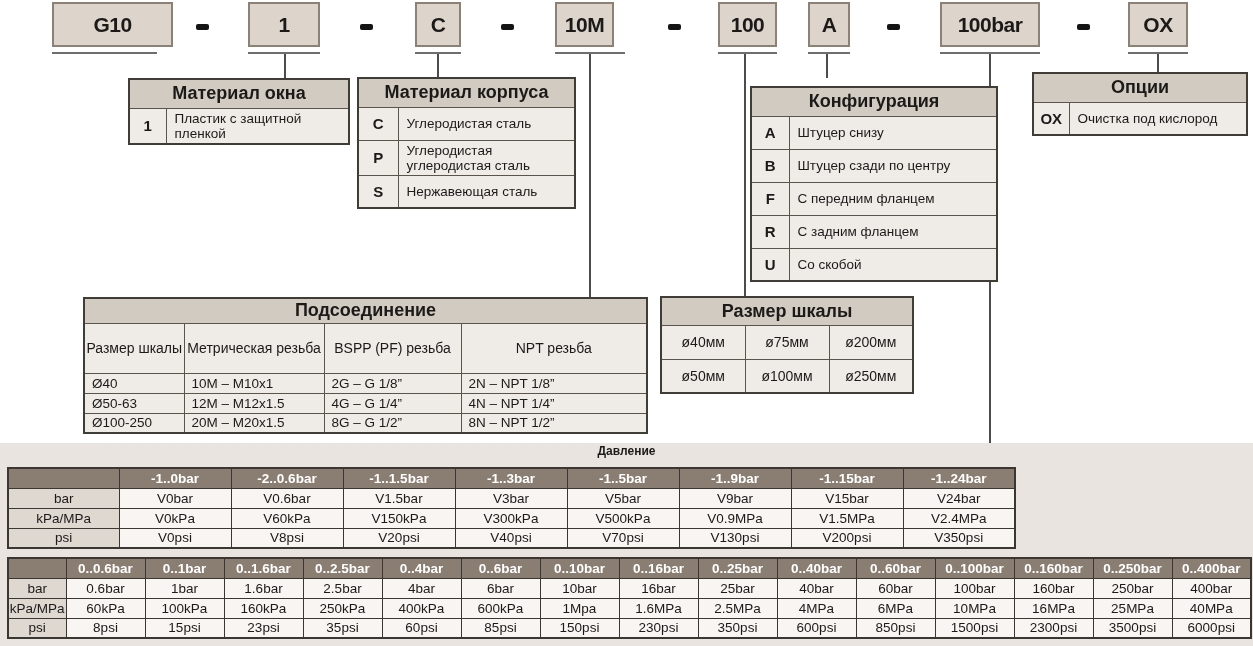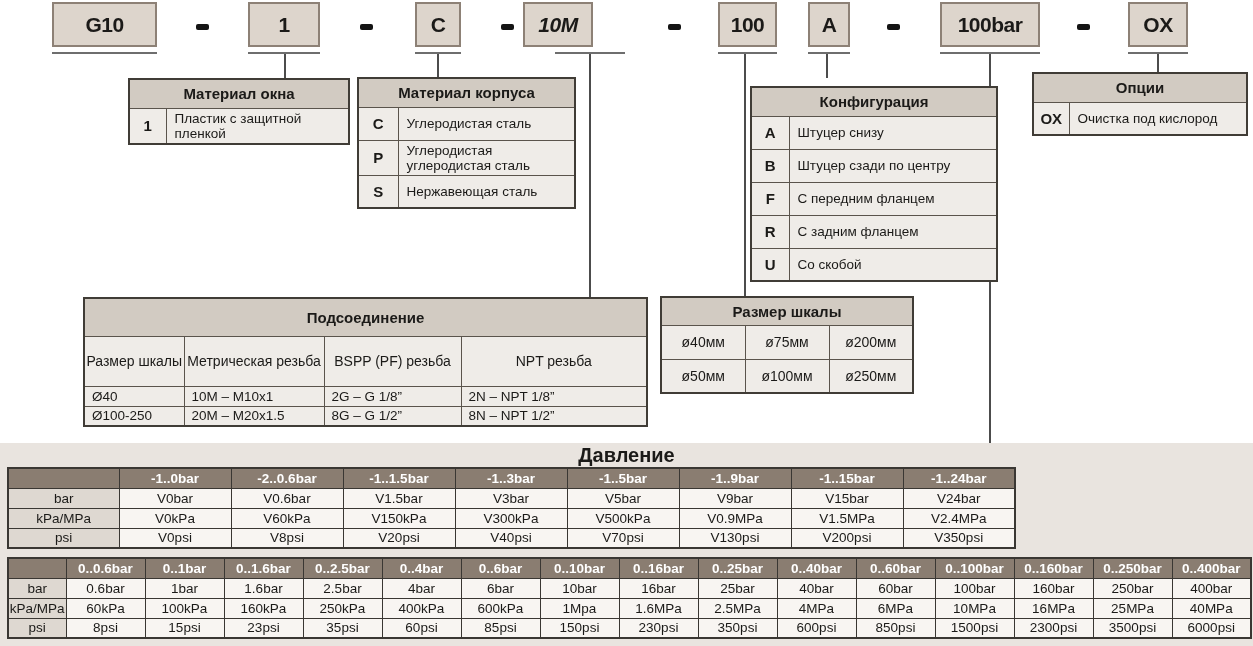--- a/index.html
+++ b/index.html
@@ -16,49 +16,49 @@
   }
   .dash{position:absolute;top:24px;width:13px;height:6px;background:#141414;border-radius:2px;}
   .underline{position:absolute;top:52px;height:2px;background:#6e6e6e;}
   .vline{position:absolute;width:2px;background:#4c4c4c;}
   
   table.tbl{
     position:absolute;border-collapse:collapse;table-layout:fixed;
     background:#efece8;border:2px solid #403c36;
   }
   .tbl th,.tbl td{border:1px solid #5a544c;box-sizing:border-box;padding:0;}
-  .tbl th.title{background:#d2cbc2;font-weight:bold;font-size:15px;height:29px;}
+  .tbl th.title{background:#d2cbc2;font-weight:bold;font-size:18px;height:29px;}
   
   .codecol td{font-size:13.5px;padding:2px 8px;text-align:left;height:33px;}
   .codecol td:first-child{font-weight:bold;text-align:center;font-size:15px;padding:2px 2px;}
   
-  .t-connection th.title{height:38px;}
+  .t-connection th.title{height:25px;}
   .t-connection tr.cols th{height:50px;font-weight:normal;font-size:14px;background:#efece8;text-align:center;}
   .t-connection tbody td{height:20px;font-size:13.5px;padding:0 7px;text-align:left;}
   
   .t-scale th.title{height:28px;}
   .t-scale td{height:34px;font-size:14px;text-align:center;}
   
   .pressure-band{position:absolute;left:0;top:443px;width:1253px;height:203px;background:#e9e4df;}
-  .pressure-title{position:absolute;top:1px;left:0;width:100%;text-align:center;font-weight:bold;font-size:20px;}
+  .pressure-title{position:absolute;top:1px;left:0;width:100%;text-align:center;font-weight:bold;font-size:12px;}
   table.pt{
     position:absolute;border-collapse:collapse;table-layout:fixed;
     background:#f8f5f2;border:2px solid #3a3733;
   }
   .pt th,.pt td{border:1px solid #3a3733;height:20px;font-size:13.5px;text-align:center;box-sizing:border-box;padding:0;}
   .pt thead th{background:#8a7d71;color:#ffffff;font-weight:bold;}
   .pt tbody td:first-child{background:#ded8d1;}
 </style>
 </head>
 <body>
 
-<div class="box" style="left:52px;width:105px;">G10</div>
+<div class="box" style="left:52px;width:121px;">G10</div>
 <div class="box" style="left:248px;width:72px;">1</div>
 <div class="box" style="left:415px;width:46px;">C</div>
-<div class="box" style="left:523px;width:70px;font-style:italic;">10M</div>
+<div class="box" style="left:555px;width:59px;">10M</div>
 <div class="box" style="left:718px;width:59px;">100</div>
 <div class="box" style="left:808px;width:42px;">A</div>
 <div class="box" style="left:940px;width:100px;">100bar</div>
 <div class="box" style="left:1128px;width:60px;">OX</div>
 
 <div class="dash" style="left:196px;"></div>
 <div class="dash" style="left:360px;"></div>
 <div class="dash" style="left:501px;"></div>
 <div class="dash" style="left:668px;"></div>
 <div class="dash" style="left:887px;"></div>
@@ -194,20 +194,26 @@
         <th>BSPP (PF) резьба</th>
         <th>NPT резьба</th>
       </tr>
   </thead>
   <tbody>
       <tr>
         <td>Ø40</td>
         <td>10M – M10x1</td>
         <td>2G – G 1/8”</td>
         <td>2N – NPT 1/8”</td>
+      </tr>
+      <tr>
+        <td>Ø50-63</td>
+        <td>12M – M12x1.5</td>
+        <td>4G – G 1/4”</td>
+        <td>4N – NPT 1/4”</td>
       </tr>
       <tr>
         <td>Ø100-250</td>
         <td>20M – M20x1.5</td>
         <td>8G – G 1/2”</td>
         <td>8N – NPT 1/2”</td>
       </tr>
     </tbody>
 </table>
 

